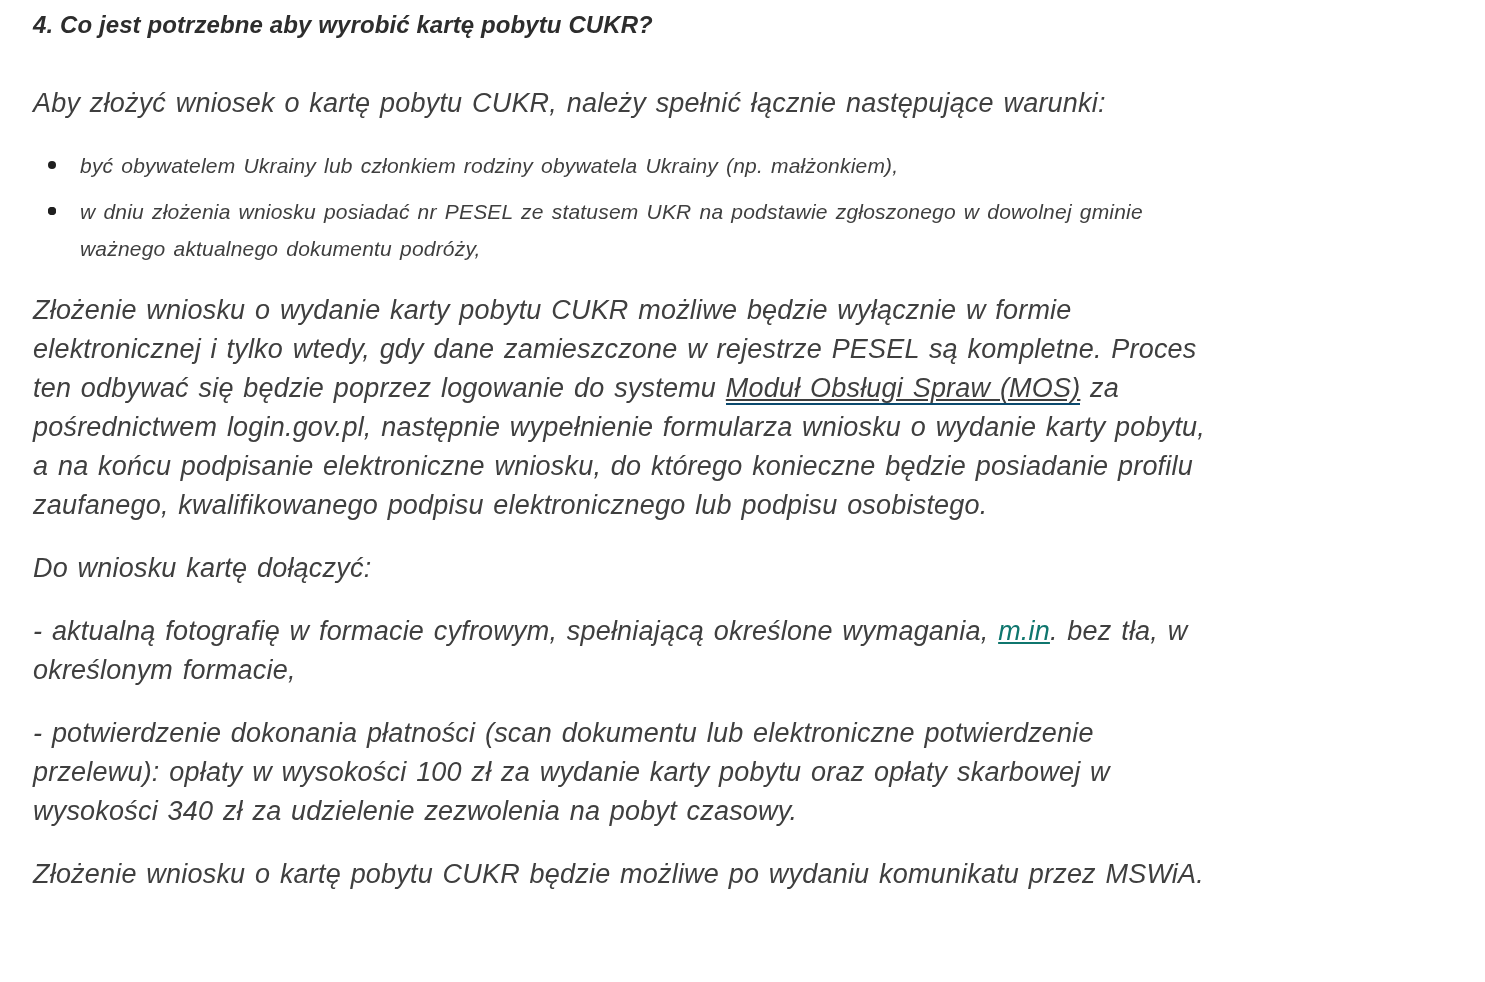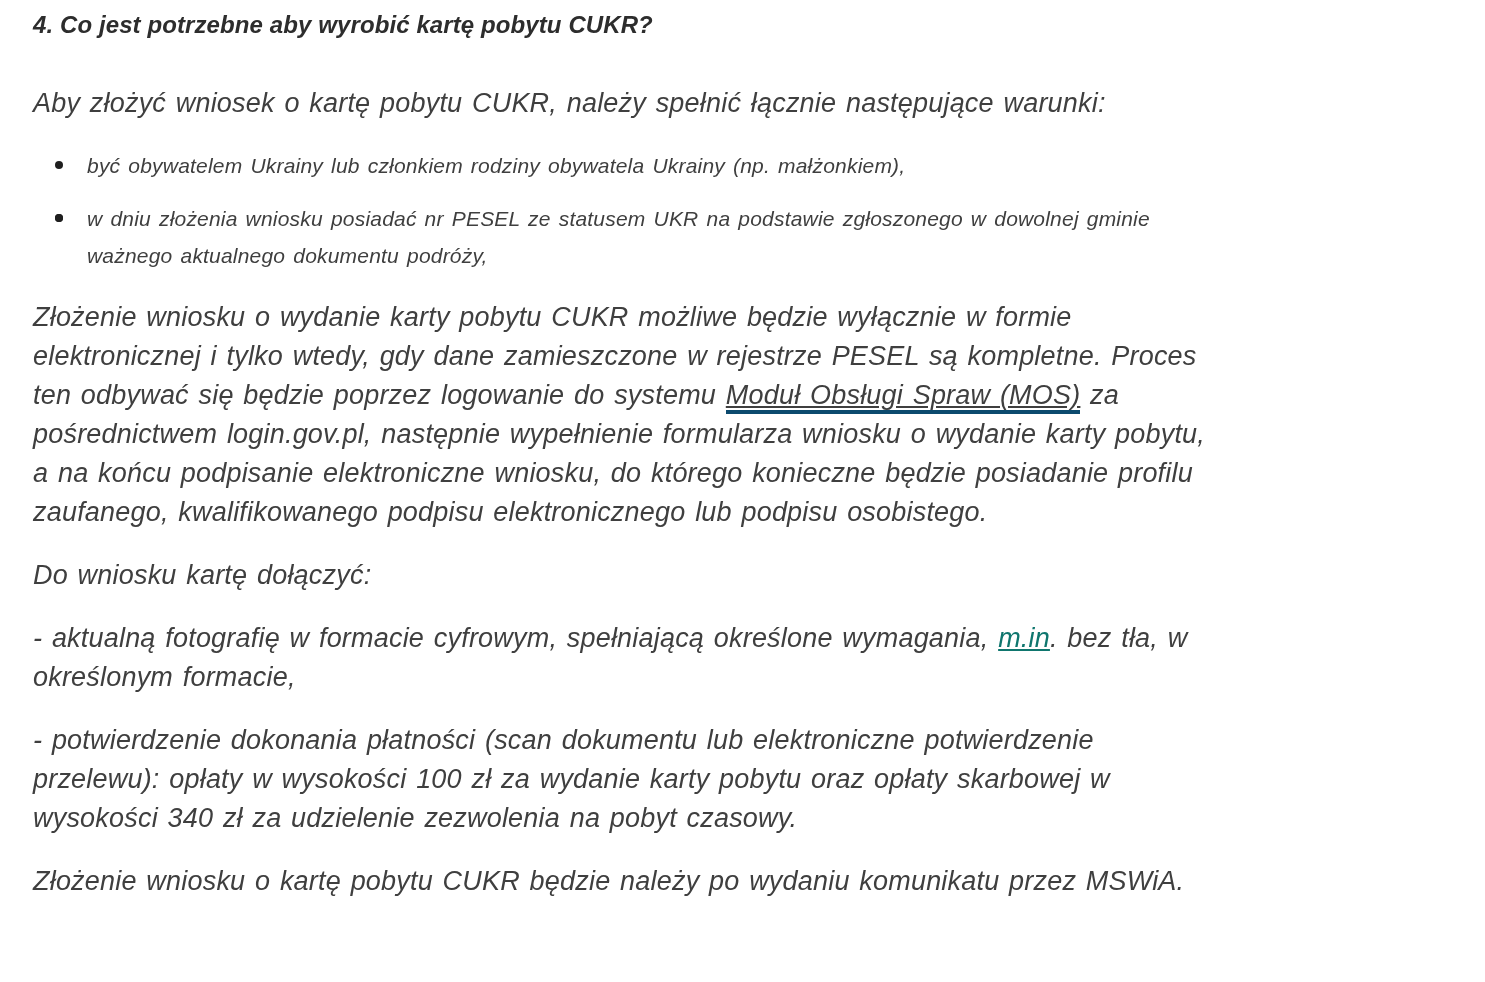--- a/index.html
+++ b/index.html
@@ -45,36 +45,36 @@
     padding: 0;
     font-size: 21px;
     line-height: 37px;
     letter-spacing: 0.2px;
     word-spacing: 2px;
     list-style: none;
   }
   ul.conditions li {
     position: relative;
     padding-left: 38px;
-    margin: 16px;
+    margin: 9px;
   }
   ul.conditions li .bullet-dot {
     position: absolute;
     left: 6px;
     top: 14px;
     width: 8px;
     height: 8px;
     border-radius: 50%;
     background: #1f1f1f;
   }
   a.mos-link {
     color: inherit;
     text-decoration: underline;
     text-decoration-color: #3f3f3f;
-    border-bottom: 4px solid #0c4a6e;
+    border-bottom: 2px solid #0c4a6e;
     cursor: pointer;
   }
   a.min-link {
     color: #0f766e;
     text-decoration: underline;
     cursor: pointer;
   }
 </style>
 </head>
 <body>
@@ -105,16 +105,16 @@
     </p>
 
     <p class="para">Do wniosku kartę dołączyć:</p>
 
     <p class="para">
       <span>- aktualną fotografię w formacie cyfrowym, spełniającą określone wymagania, </span><a class="min-link">m.in</a><span>. bez tła, w określonym formacie,</span>
     </p>
 
     <p class="para">- potwierdzenie dokonania płatności (scan dokumentu lub elektroniczne potwierdzenie przelewu): opłaty w wysokości 100 zł za wydanie karty pobytu oraz opłaty skarbowej w wysokości 340 zł za udzielenie zezwolenia na pobyt czasowy.</p>
 
-    <p class="para">Złożenie wniosku o kartę pobytu CUKR będzie należy po wydaniu komunikatu przez MSWiA.</p>
+    <p class="para">Złożenie wniosku o kartę pobytu CUKR będzie możliwe po wydaniu komunikatu przez MSWiA.</p>
 
   </div>
 </div>
 
 </body></html>

